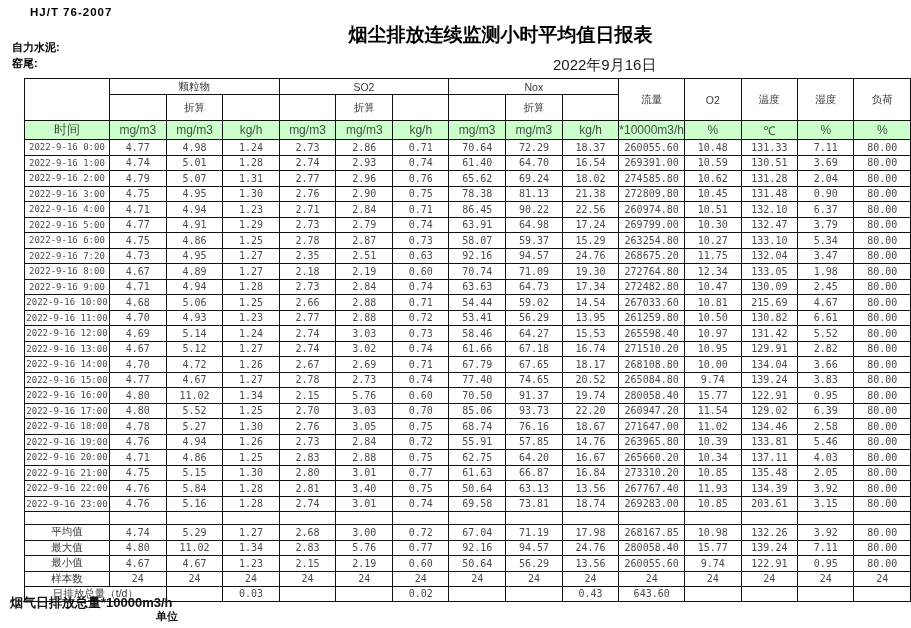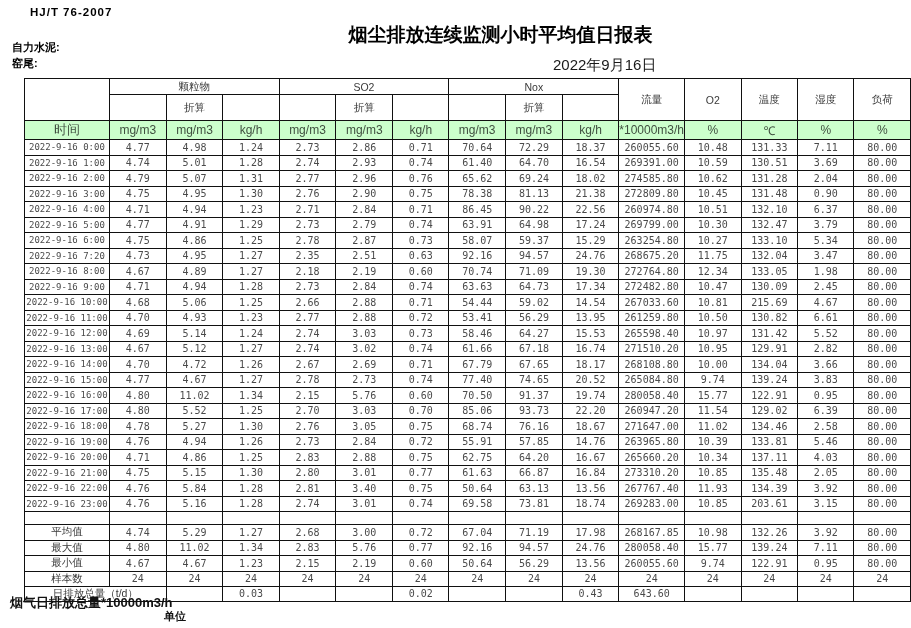--- a/index.html
+++ b/index.html
@@ -38,21 +38,21 @@
   tr.hrow2 { height:26px;margin-left:39px; }
   tr.units { height:17px; }
   tr.drow  { height:15.5px; }
   tr.spacer{ height:13px; }
   tr.srow  { height:15.5px; }
   tr.samples { height:13.5px;margin-left:12px; }
   tr.daily { height:14.5px; }
 
   .footer-line1 { position:absolute; left:10px; top:594px; font-size:13px; font-weight:bold; color:#111; }
   .footer-line2 { position:absolute; left:10px; top:609px; font-size:17px; font-weight:bold; color:#111;margin-top:32px; }
-  .footer-unit  { position:absolute; left:164px; top:609px; font-size:11px; font-weight:bold; color:#111; }
+  .footer-unit  { position:absolute; left:156px; top:609px; font-size:11px; font-weight:bold; color:#111; }
 </style>
 </head>
 <body>
 
 <div class="doc-code">HJ/T  76-2007</div>
 <div class="page-title">烟尘排放连续监测小时平均值日报表</div>
 <div class="company-label">自力水泥:</div>
 <div class="location-label">窑尾:</div>
 <div class="report-date">2022年9月16日</div>
 

